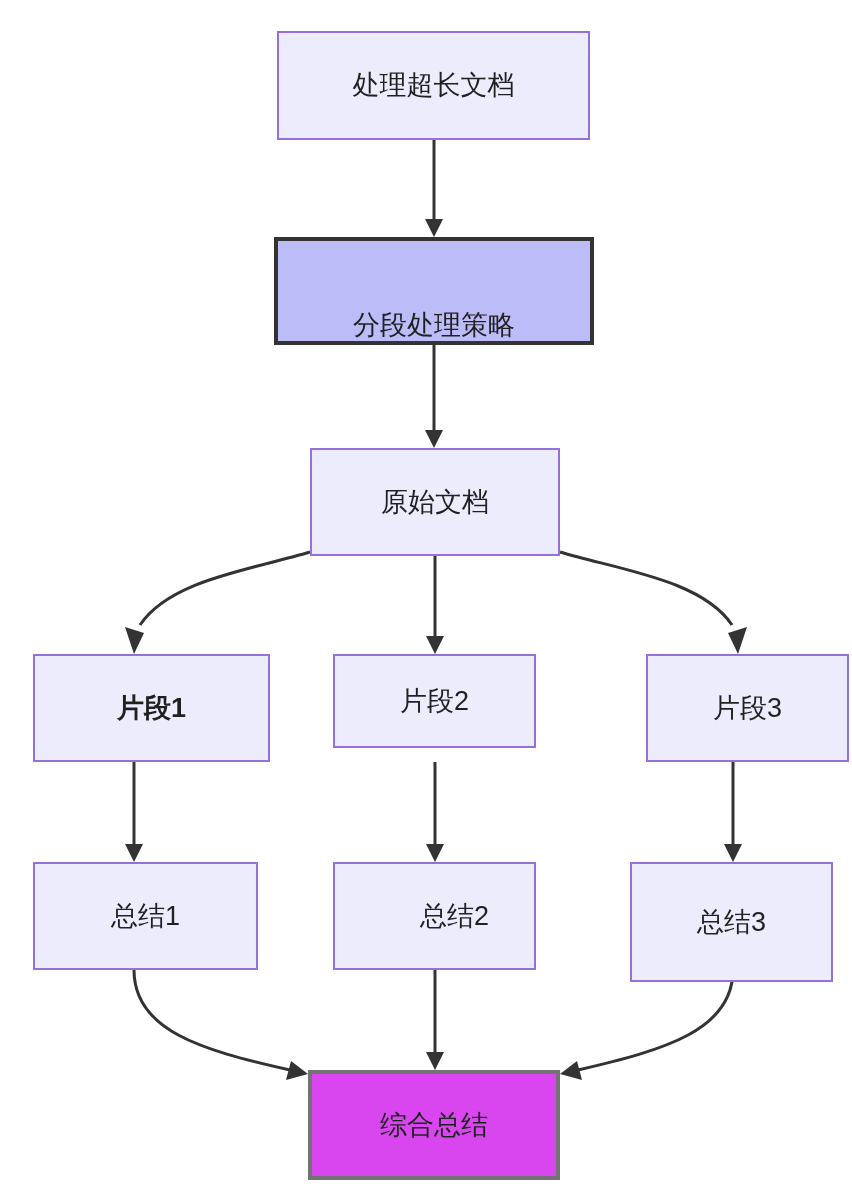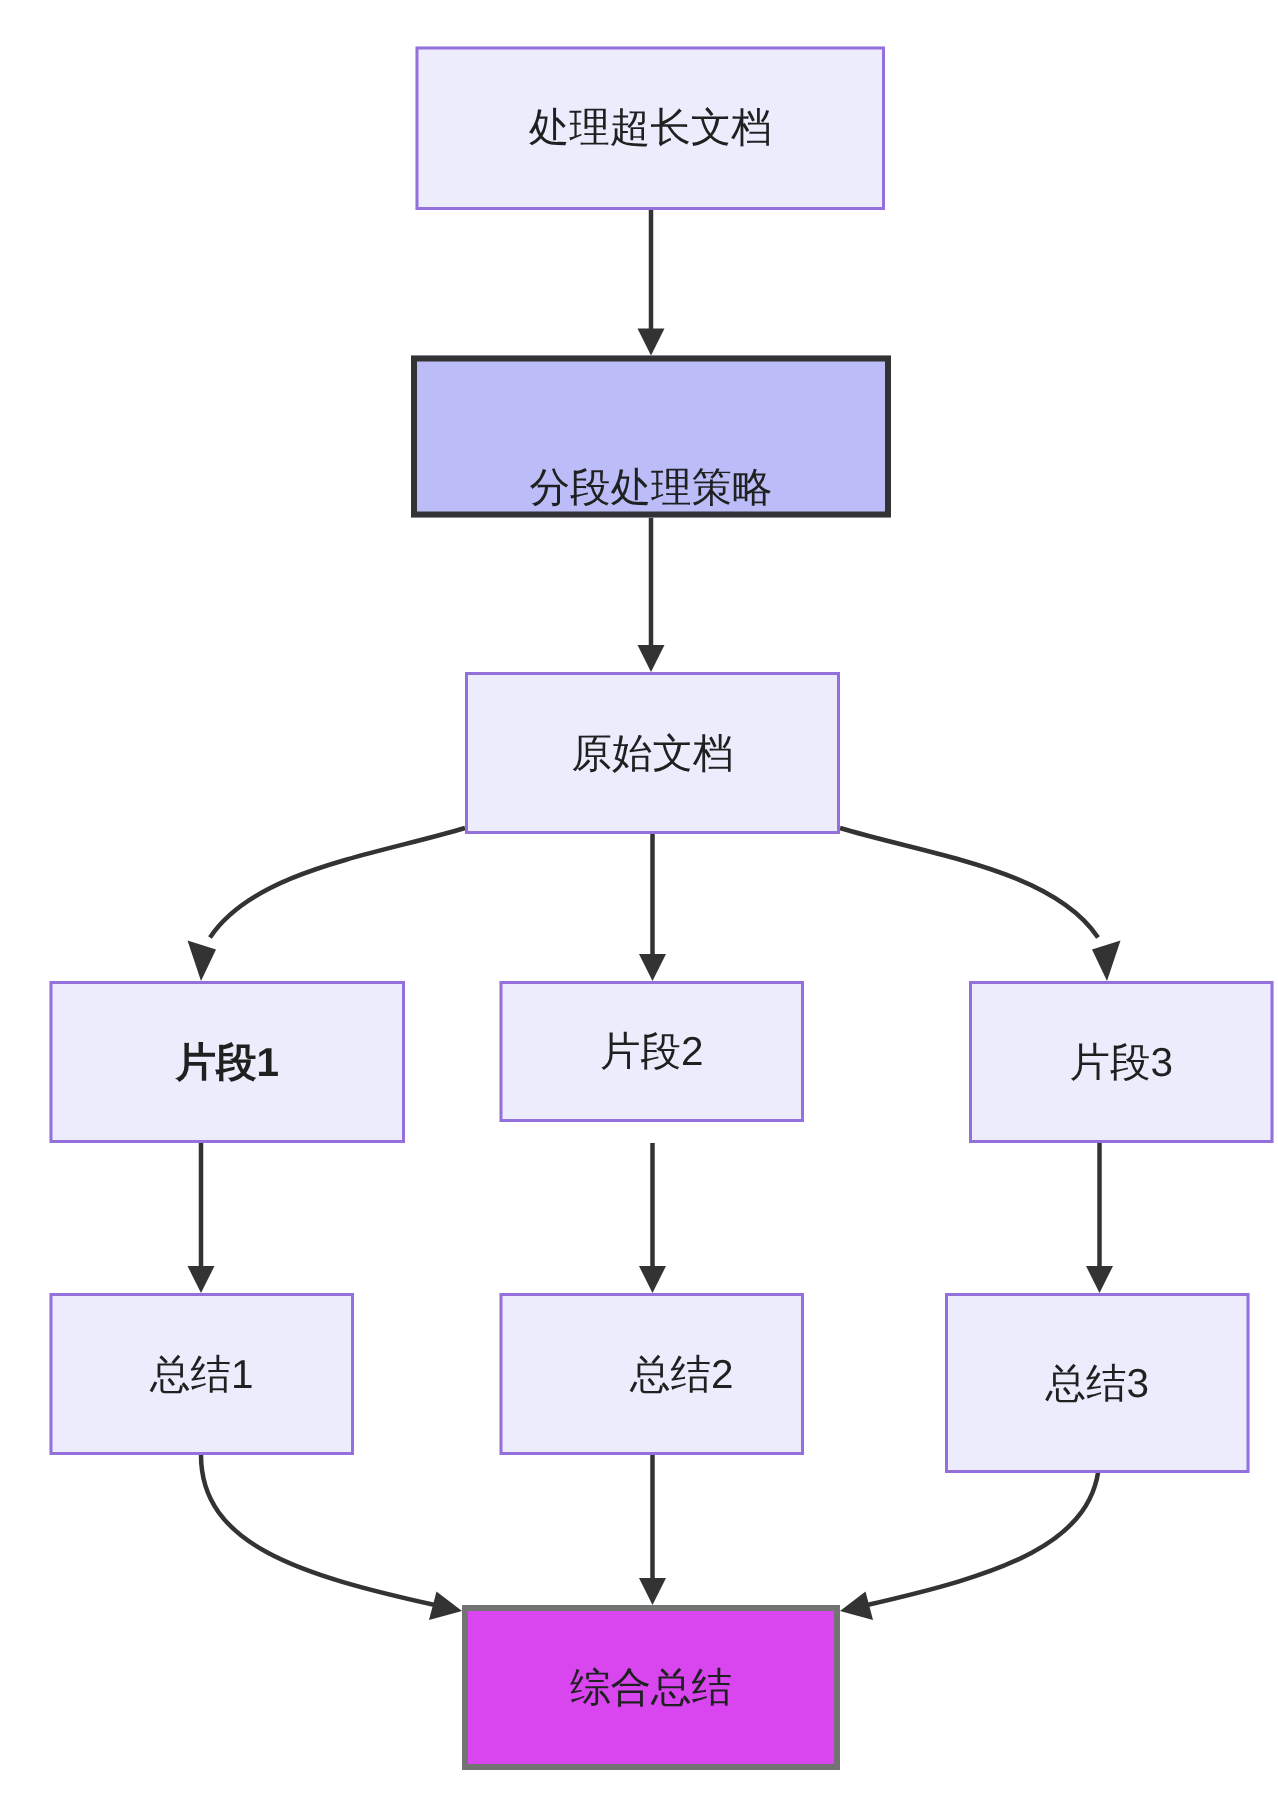--- a/index.html
+++ b/index.html
@@ -56,21 +56,21 @@
     color: #1f2020;
     font-size: 27px;
   }
   
   #node-root        { left: 277px; top: 31px;   width: 313px; height: 109px; }
   #node-strategy    { left: 274px; top: 237px;  width: 320px; height: 108px; }
   #node-source      { left: 310px; top: 448px;  width: 250px; height: 108px; }
   #node-chunk1      { left: 33px;  top: 654px;  width: 237px; height: 108px; font-weight: bold; }
   #node-chunk2      { left: 333px; top: 654px;  width: 203px; height: 94px; }
   #node-chunk3      { left: 630px; top: 654px;  width: 203px; height: 108px; margin-left: 16px; }
-  #node-summary1    { left: 33px;  top: 862px;  width: 203px; height: 108px; }
+  #node-summary1    { left: 33px;  top: 862px;  width: 225px; height: 108px; }
   #node-summary2    { left: 333px; top: 862px;  width: 203px; height: 108px; padding-left: 40px; }
   #node-summary3    { left: 630px; top: 862px;  width: 203px; height: 120px; }
   #node-final       { left: 308px; top: 1070px; width: 252px; height: 110px; }
 
   svg#edges {
     position: absolute;
     left: 0;
     top: 0;
     width: 852px;
     height: 1196px;

